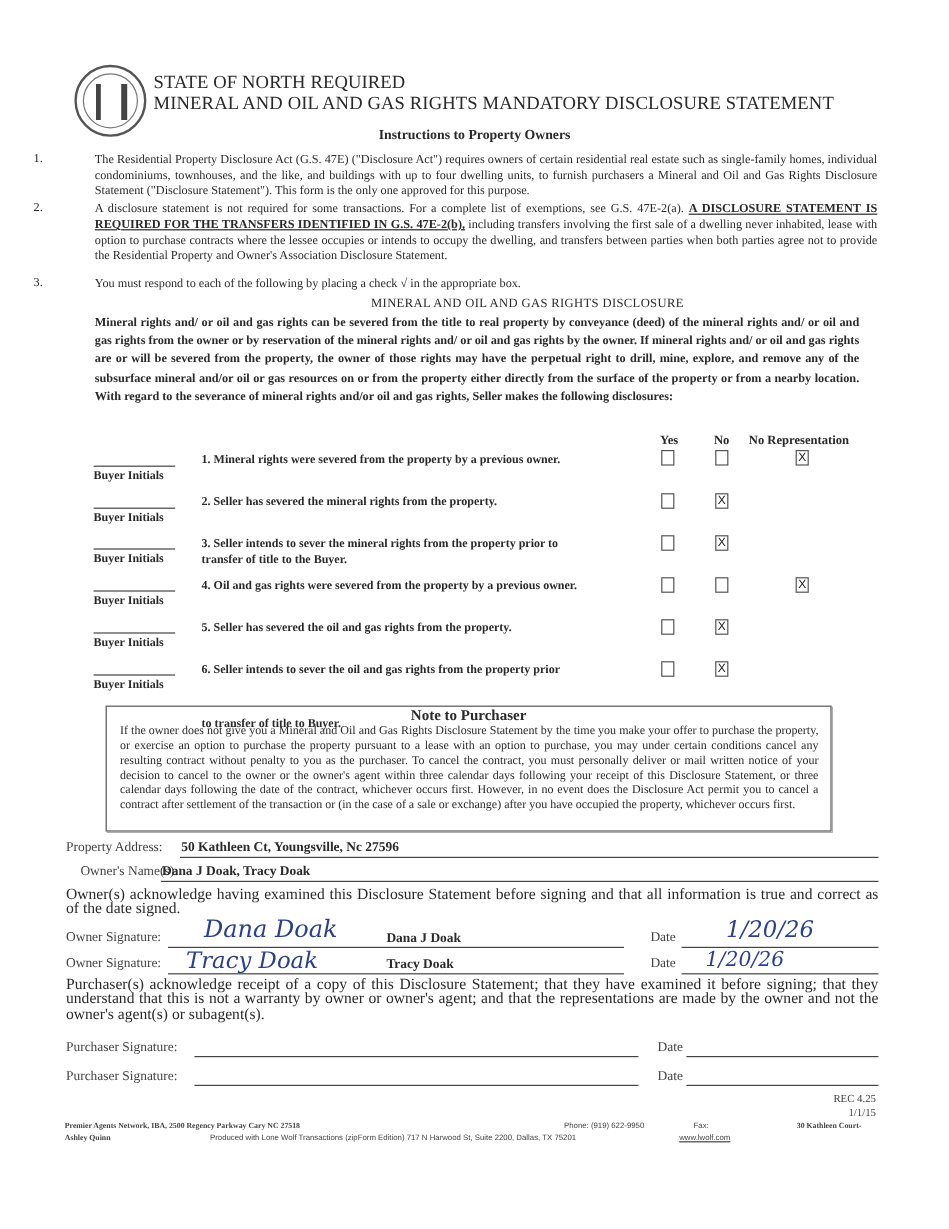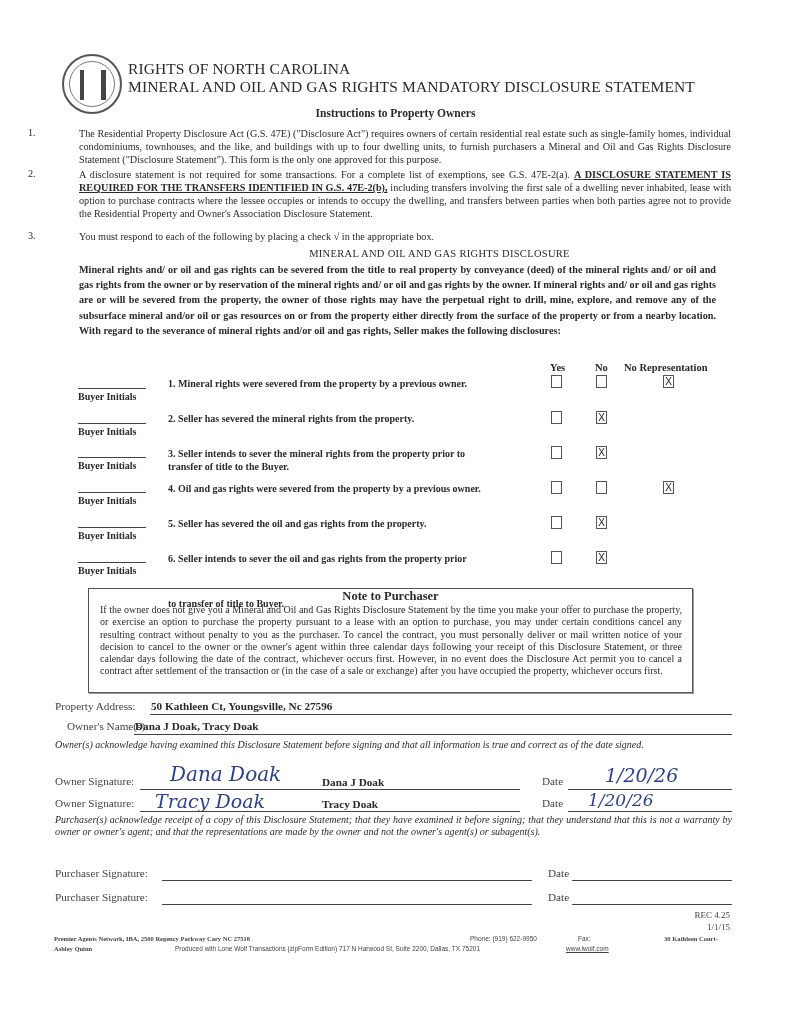--- a/index.html
+++ b/index.html
@@ -19,33 +19,33 @@
   .q { font-size:10px; font-weight:bold; line-height:13px; }
   .init-line { width:68px; border-top:1px solid #444; }
   .init-lbl { font-size:10px; font-weight:bold; }
   .cb { width:11px; height:13px; border:1px solid #555; box-sizing:border-box; font-family:"Liberation Sans",sans-serif; font-size:10px; line-height:11px; text-align:center; color:#222; }
   .note-box { left:88px; top:588px; width:605px; height:105px; border:1px solid #555; box-sizing:border-box; box-shadow:1px 1px 0 #999; }
   .note-h { left:88px; width:605px; top:589px; text-align:center; font-size:12.5px; font-weight:bold; }
   .note-t { left:100px; top:604px; width:582px; font-size:10px; line-height:12.3px; text-align:justify; }
   .lbl { font-size:11.2px; color:#444; }
   .val { font-size:11.2px; font-weight:bold; }
   .uline { border-top:1px solid #444; }
-  .ital { font-size:10px; line-height:12.4px; font-style:italic; text-align:justify; }
+  .ital { font-size:13px; line-height:12.4px; text-align:justify; }
   .sig { font-family:"DejaVu Serif",serif; font-style:italic; color:#2b3f8f; }
   .foot { font-size:6.5px; font-family:"Liberation Sans",sans-serif; color:#444; }
   .footb { font-size:6.5px; font-weight:bold; color:#444; }
   .rec { font-size:9px; color:#444; text-align:right; }
 </style>
 </head>
 <body>
 
 <div class="abs seal">
     <div class="fig"></div>
   </div>
-<div class="abs title1">RIGHTS OF NORTH CAROLINA</div>
+<div class="abs title1">STATE OF NORTH REQUIRED</div>
 <div class="abs title2">MINERAL AND OIL AND GAS RIGHTS MANDATORY DISCLOSURE STATEMENT</div>
 <div class="abs instr-h">Instructions to Property Owners</div>
 
 <div class="abs num" style="left:28px;top:127px;">1.</div>
 <div class="abs li" style="left:79px;top:127px;width:652px;">The Residential Property Disclosure Act (G.S. 47E) ("Disclosure Act") requires owners of certain residential real estate such as single-family homes, individual condominiums, townhouses, and the like, and buildings with up to four dwelling units, to furnish purchasers a Mineral and Oil and Gas Rights Disclosure Statement ("Disclosure Statement"). This form is the only one approved for this purpose.</div>
 
 <div class="abs num" style="left:28px;top:168px;">2.</div>
 <div class="abs li" style="left:79px;top:168px;width:652px;"><span>A disclosure statement is not required for some transactions. For a complete list of exemptions, see G.S. 47E-2(a). </span><b style="text-decoration:underline;">A DISCLOSURE STATEMENT IS REQUIRED FOR THE TRANSFERS IDENTIFIED IN G.S. 47E-2(b),</b><span> including transfers involving the first sale of a dwelling never inhabited, lease with option to purchase contracts where the lessee occupies or intends to occupy the dwelling, and transfers between parties when both parties agree not to provide the Residential Property and Owner's Association Disclosure Statement.</span></div>
 
 <div class="abs num" style="left:28px;top:230px;">3.</div>

